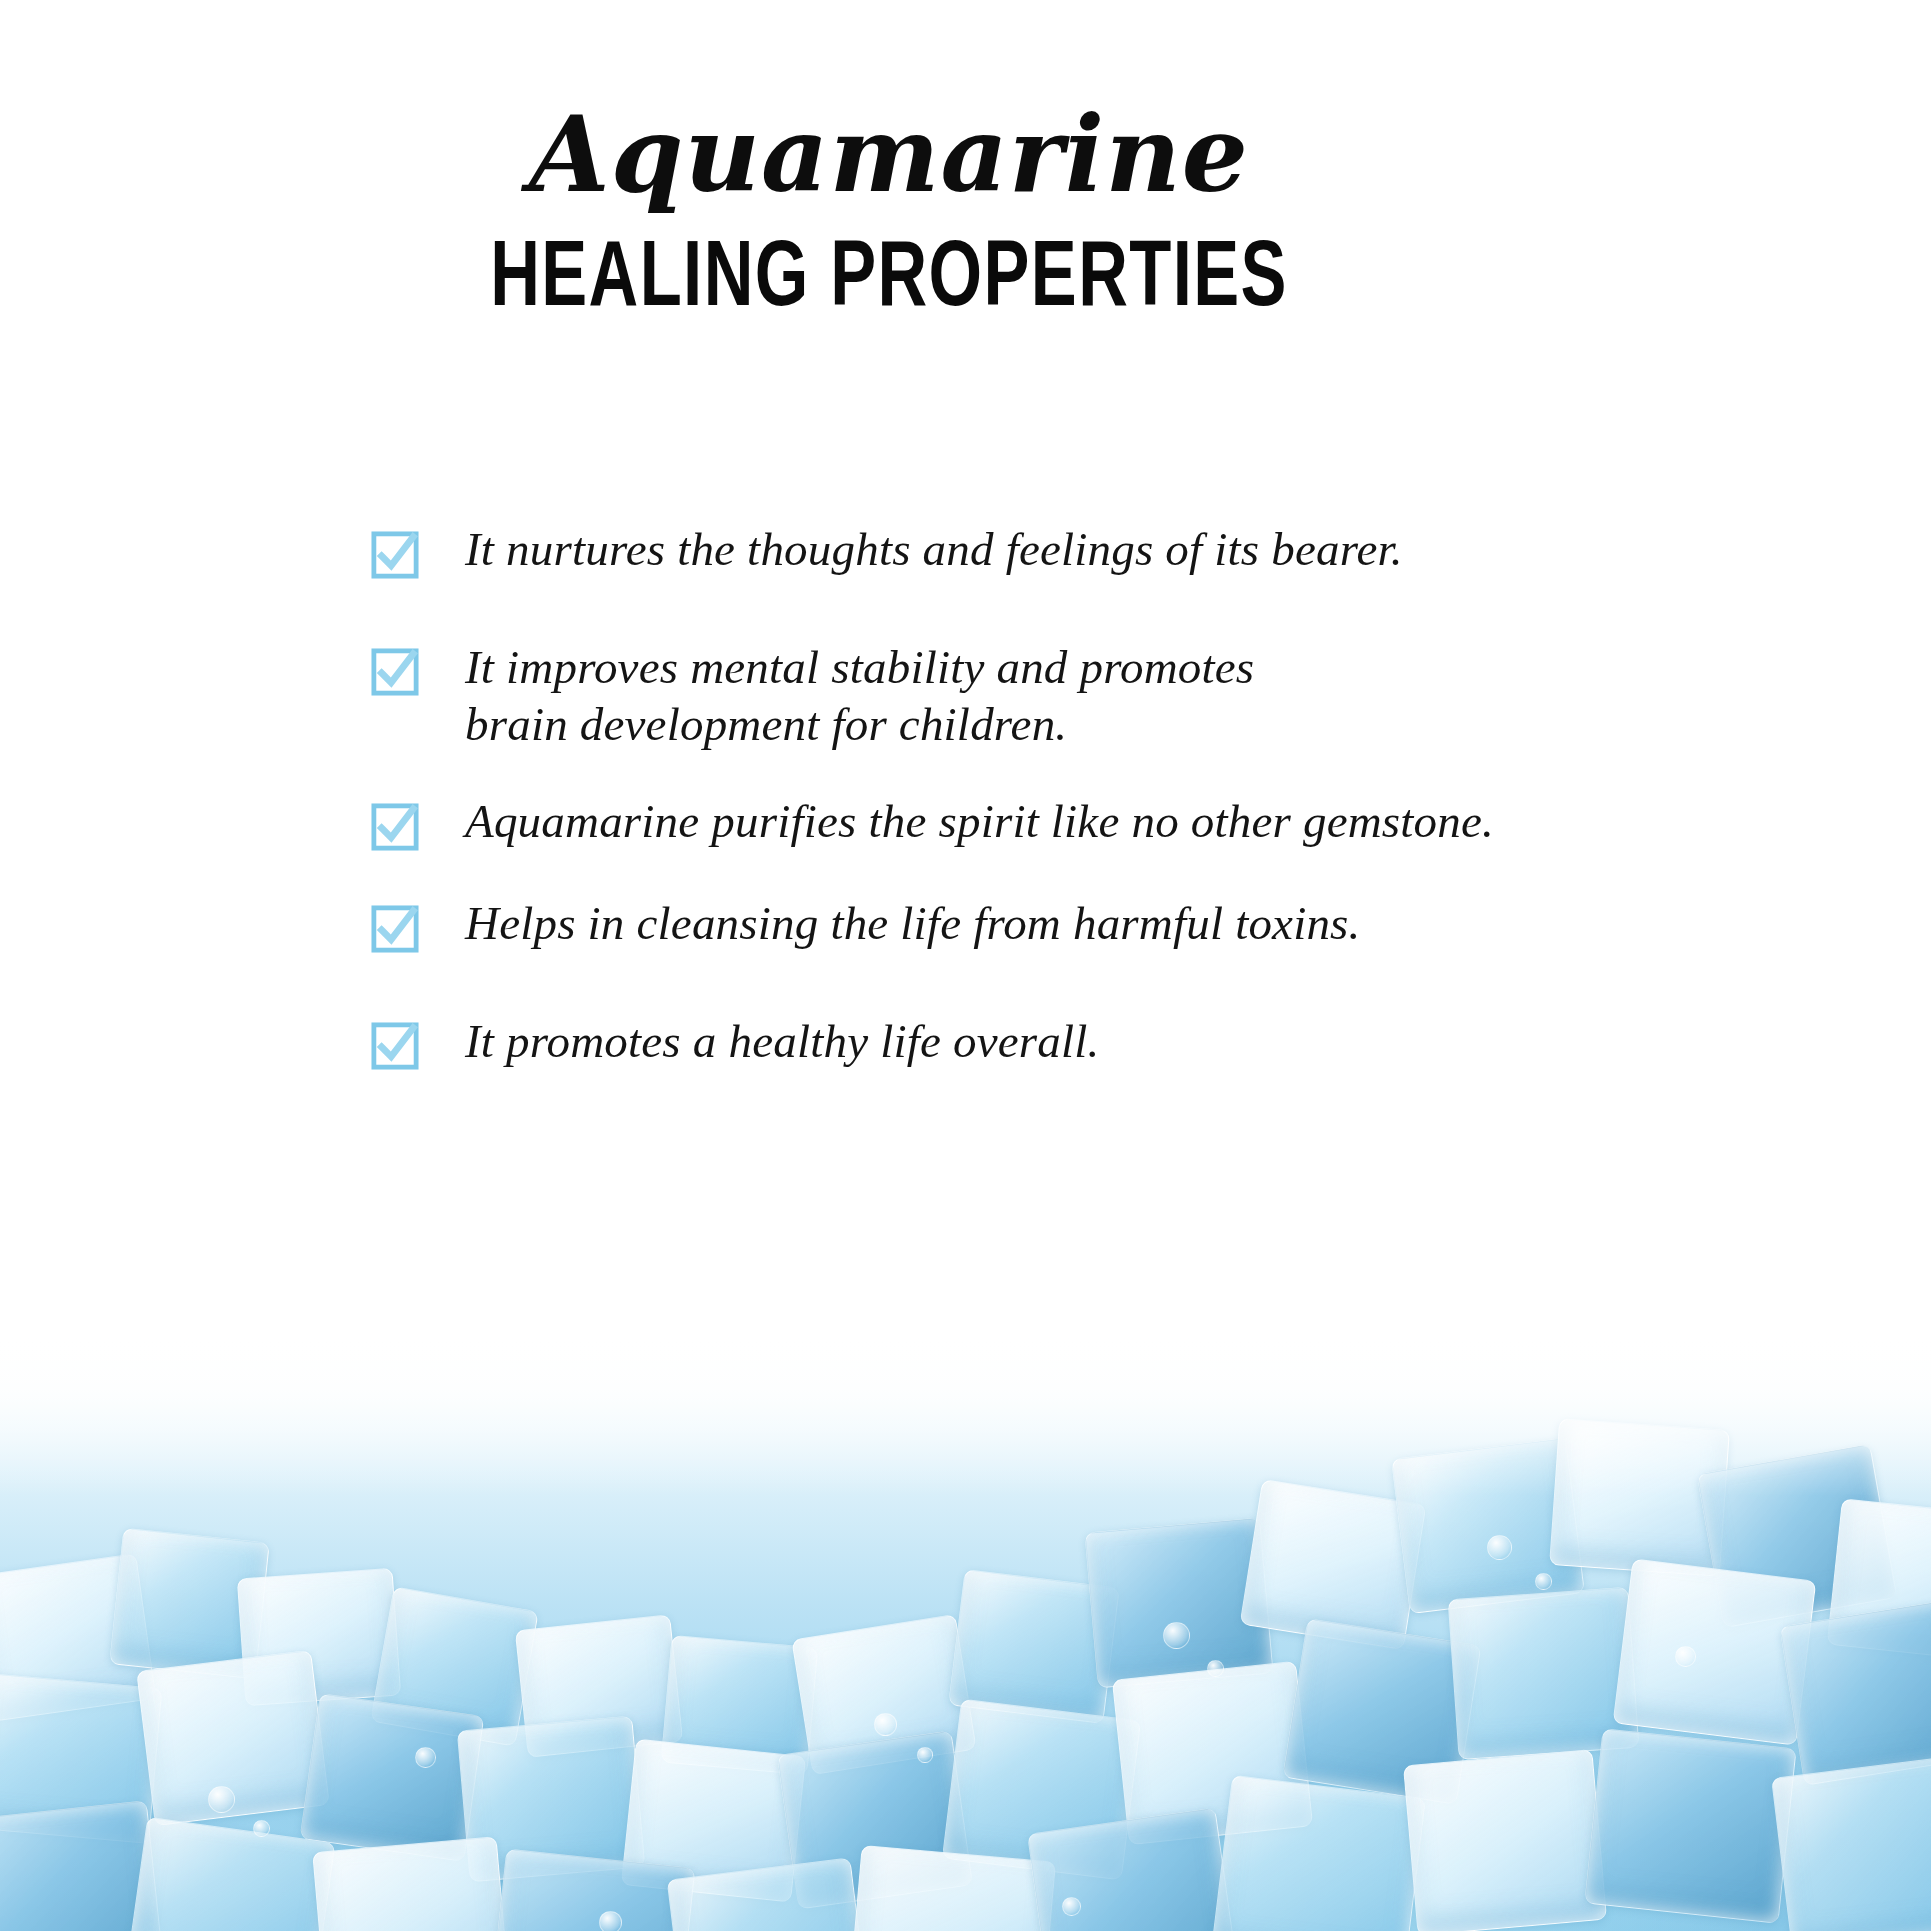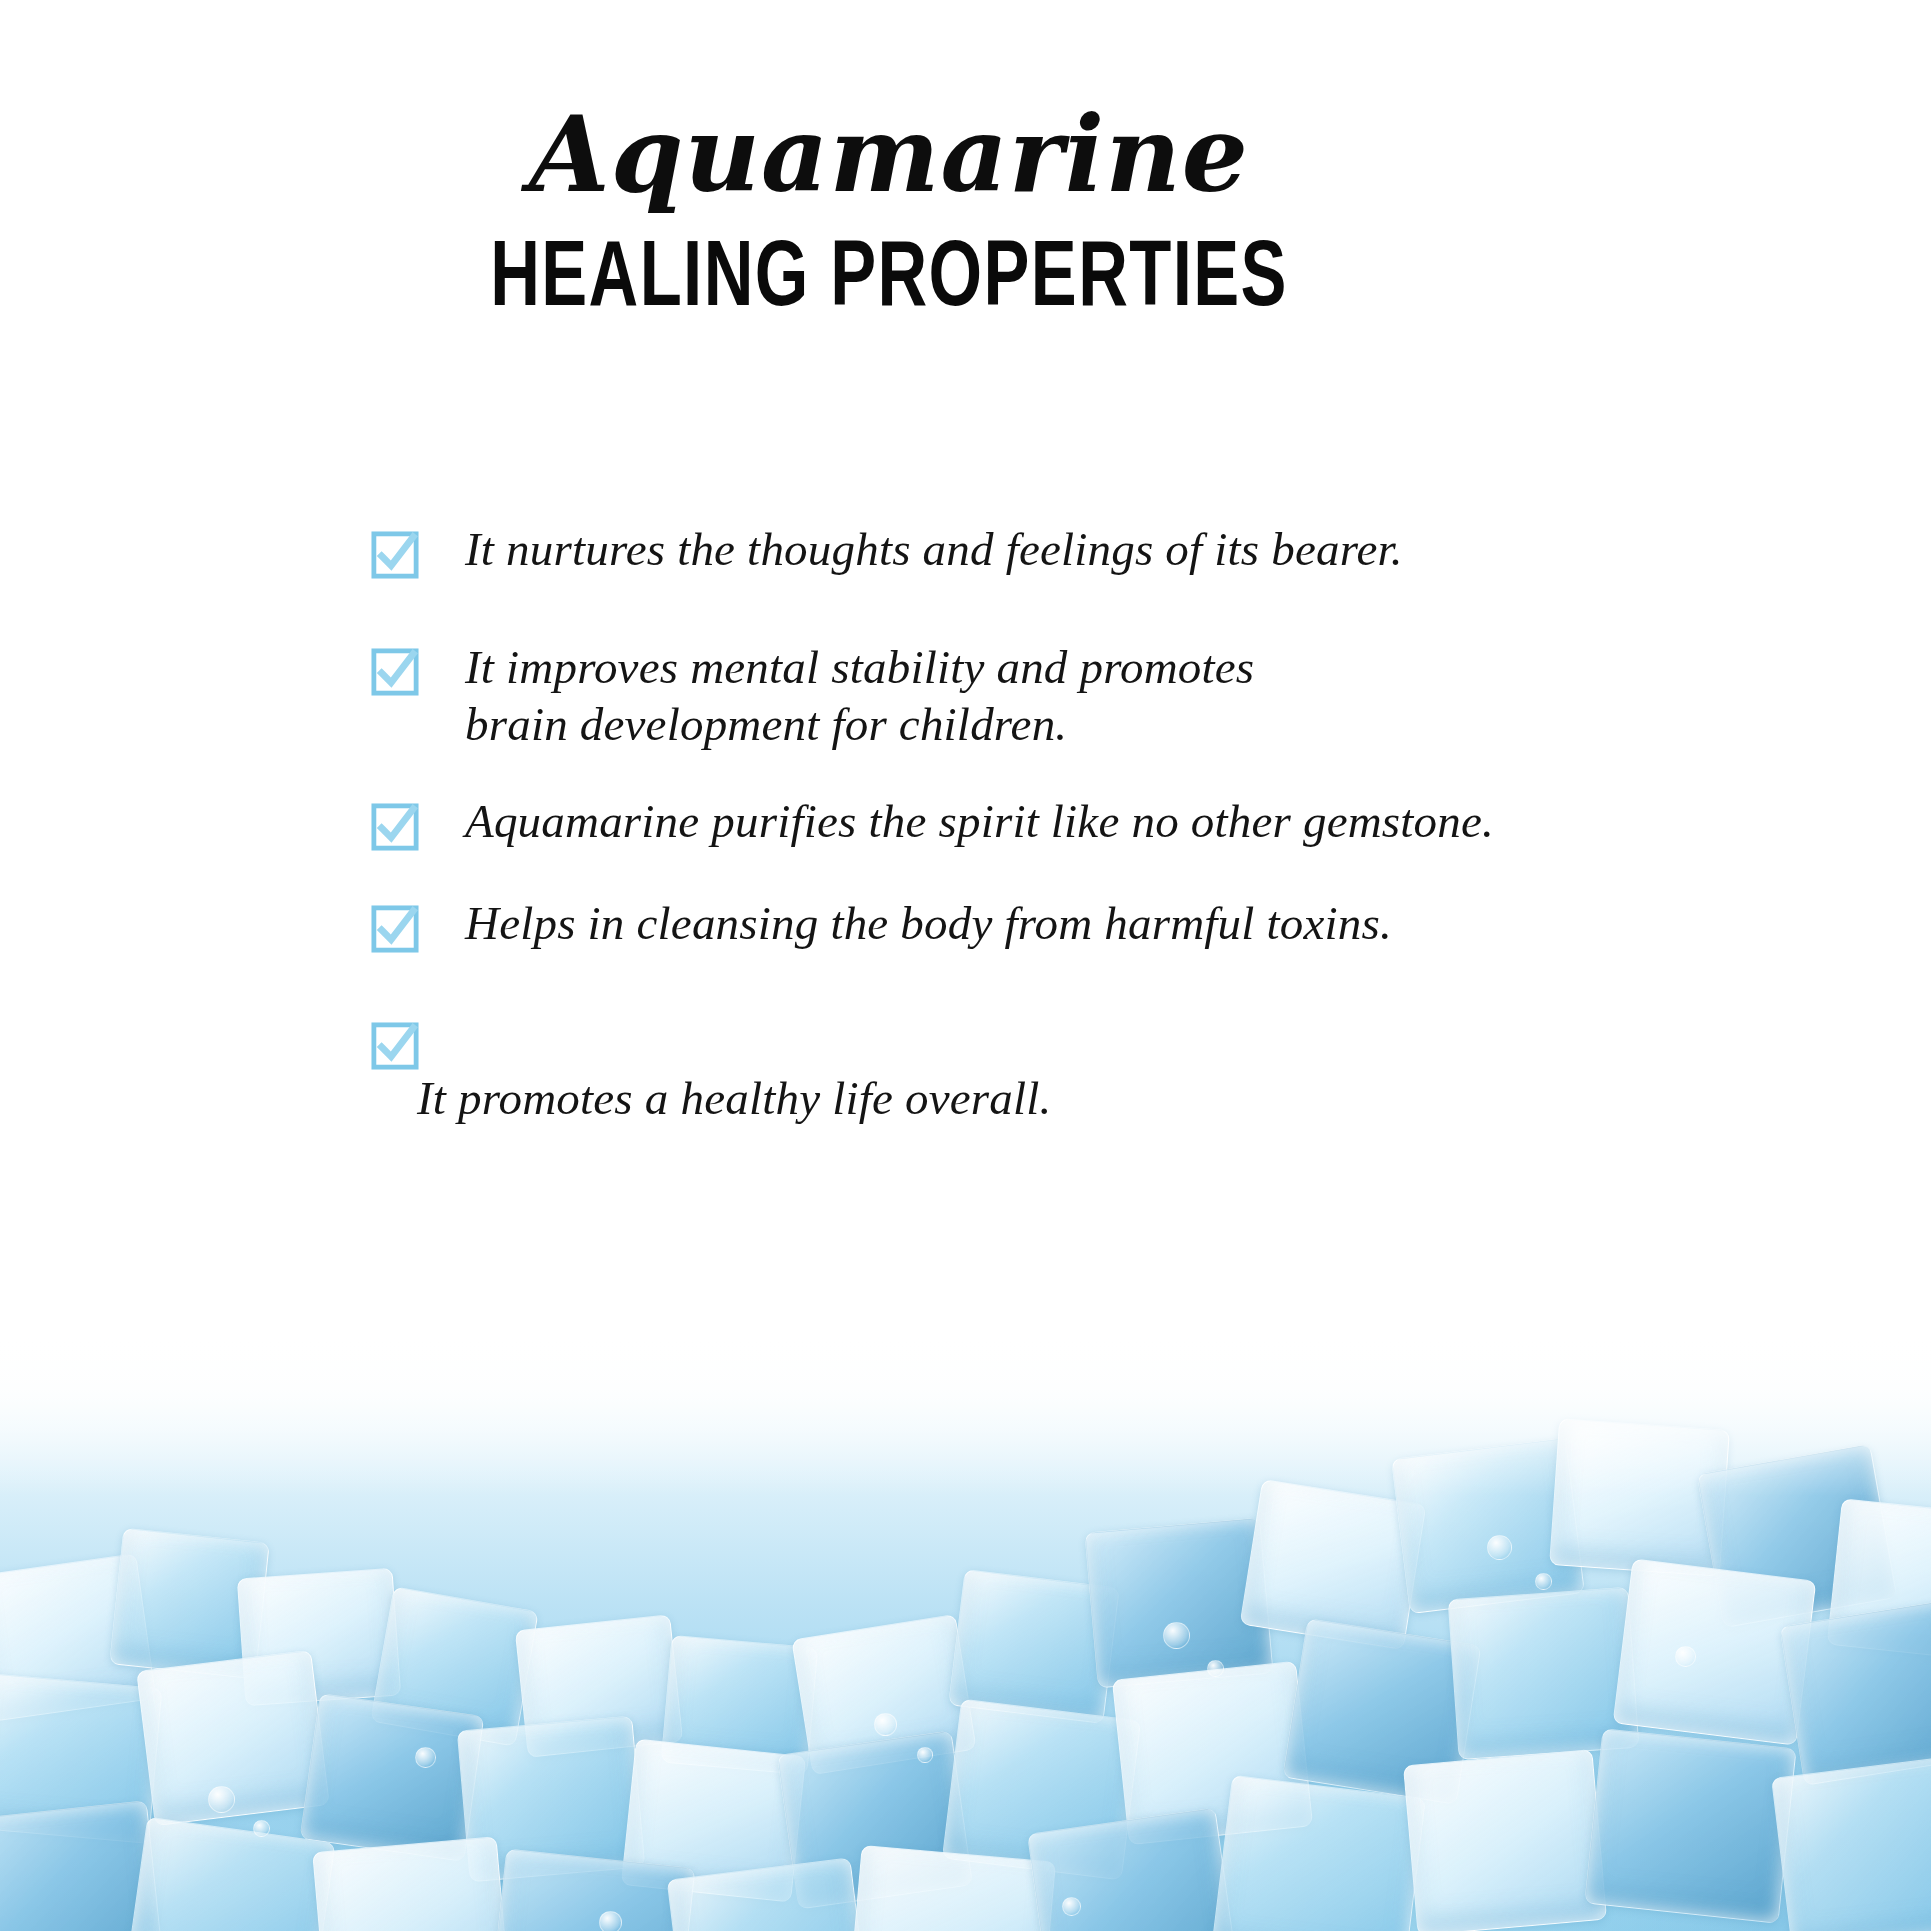--- a/index.html
+++ b/index.html
@@ -92,21 +92,21 @@
     margin-left: 46px;
     letter-spacing: 0.2px;
     white-space: pre-line;
   }
 
   
   .gap-0 { margin-bottom: 60px; }
   .gap-1 { margin-bottom: 40px; }
   .gap-2 { margin-bottom: 44px; }
   .gap-3 { margin-bottom: 60px; }
-  .gap-4 { margin-bottom: 16px; flex-direction: column; }
+  .gap-4 { margin-bottom: 16px; }
 
   
   .ice {
     position: absolute;
     left: 0;
     bottom: 0;
     width: 1931px;
     height: 599px;
     overflow: hidden;
   }
@@ -198,21 +198,21 @@
       <span class="item-text">Aquamarine purifies the spirit like no other gemstone.</span>
     </div>
 
     <div class="list-item gap-3">
       <span class="checkbox">
         <svg viewBox="0 0 50 50" xmlns="http://www.w3.org/2000/svg">
           <rect x="3" y="3" width="44" height="44" fill="#ffffff" stroke="#7ec8e8" stroke-width="5"></rect>
           <path d="M11 26 L21 36 L44 6" fill="none" stroke="#9bd6ef" stroke-width="7" stroke-linecap="square"></path>
         </svg>
       </span>
-      <span class="item-text">Helps in cleansing the body from harmful toxins.</span>
+      <span class="item-text">Helps in cleansing the life from harmful toxins.</span>
     </div>
 
     <div class="list-item gap-4">
       <span class="checkbox">
         <svg viewBox="0 0 50 50" xmlns="http://www.w3.org/2000/svg">
           <rect x="3" y="3" width="44" height="44" fill="#ffffff" stroke="#7ec8e8" stroke-width="5"></rect>
           <path d="M11 26 L21 36 L44 6" fill="none" stroke="#9bd6ef" stroke-width="7" stroke-linecap="square"></path>
         </svg>
       </span>
       <span class="item-text">It promotes a healthy life overall.</span>

